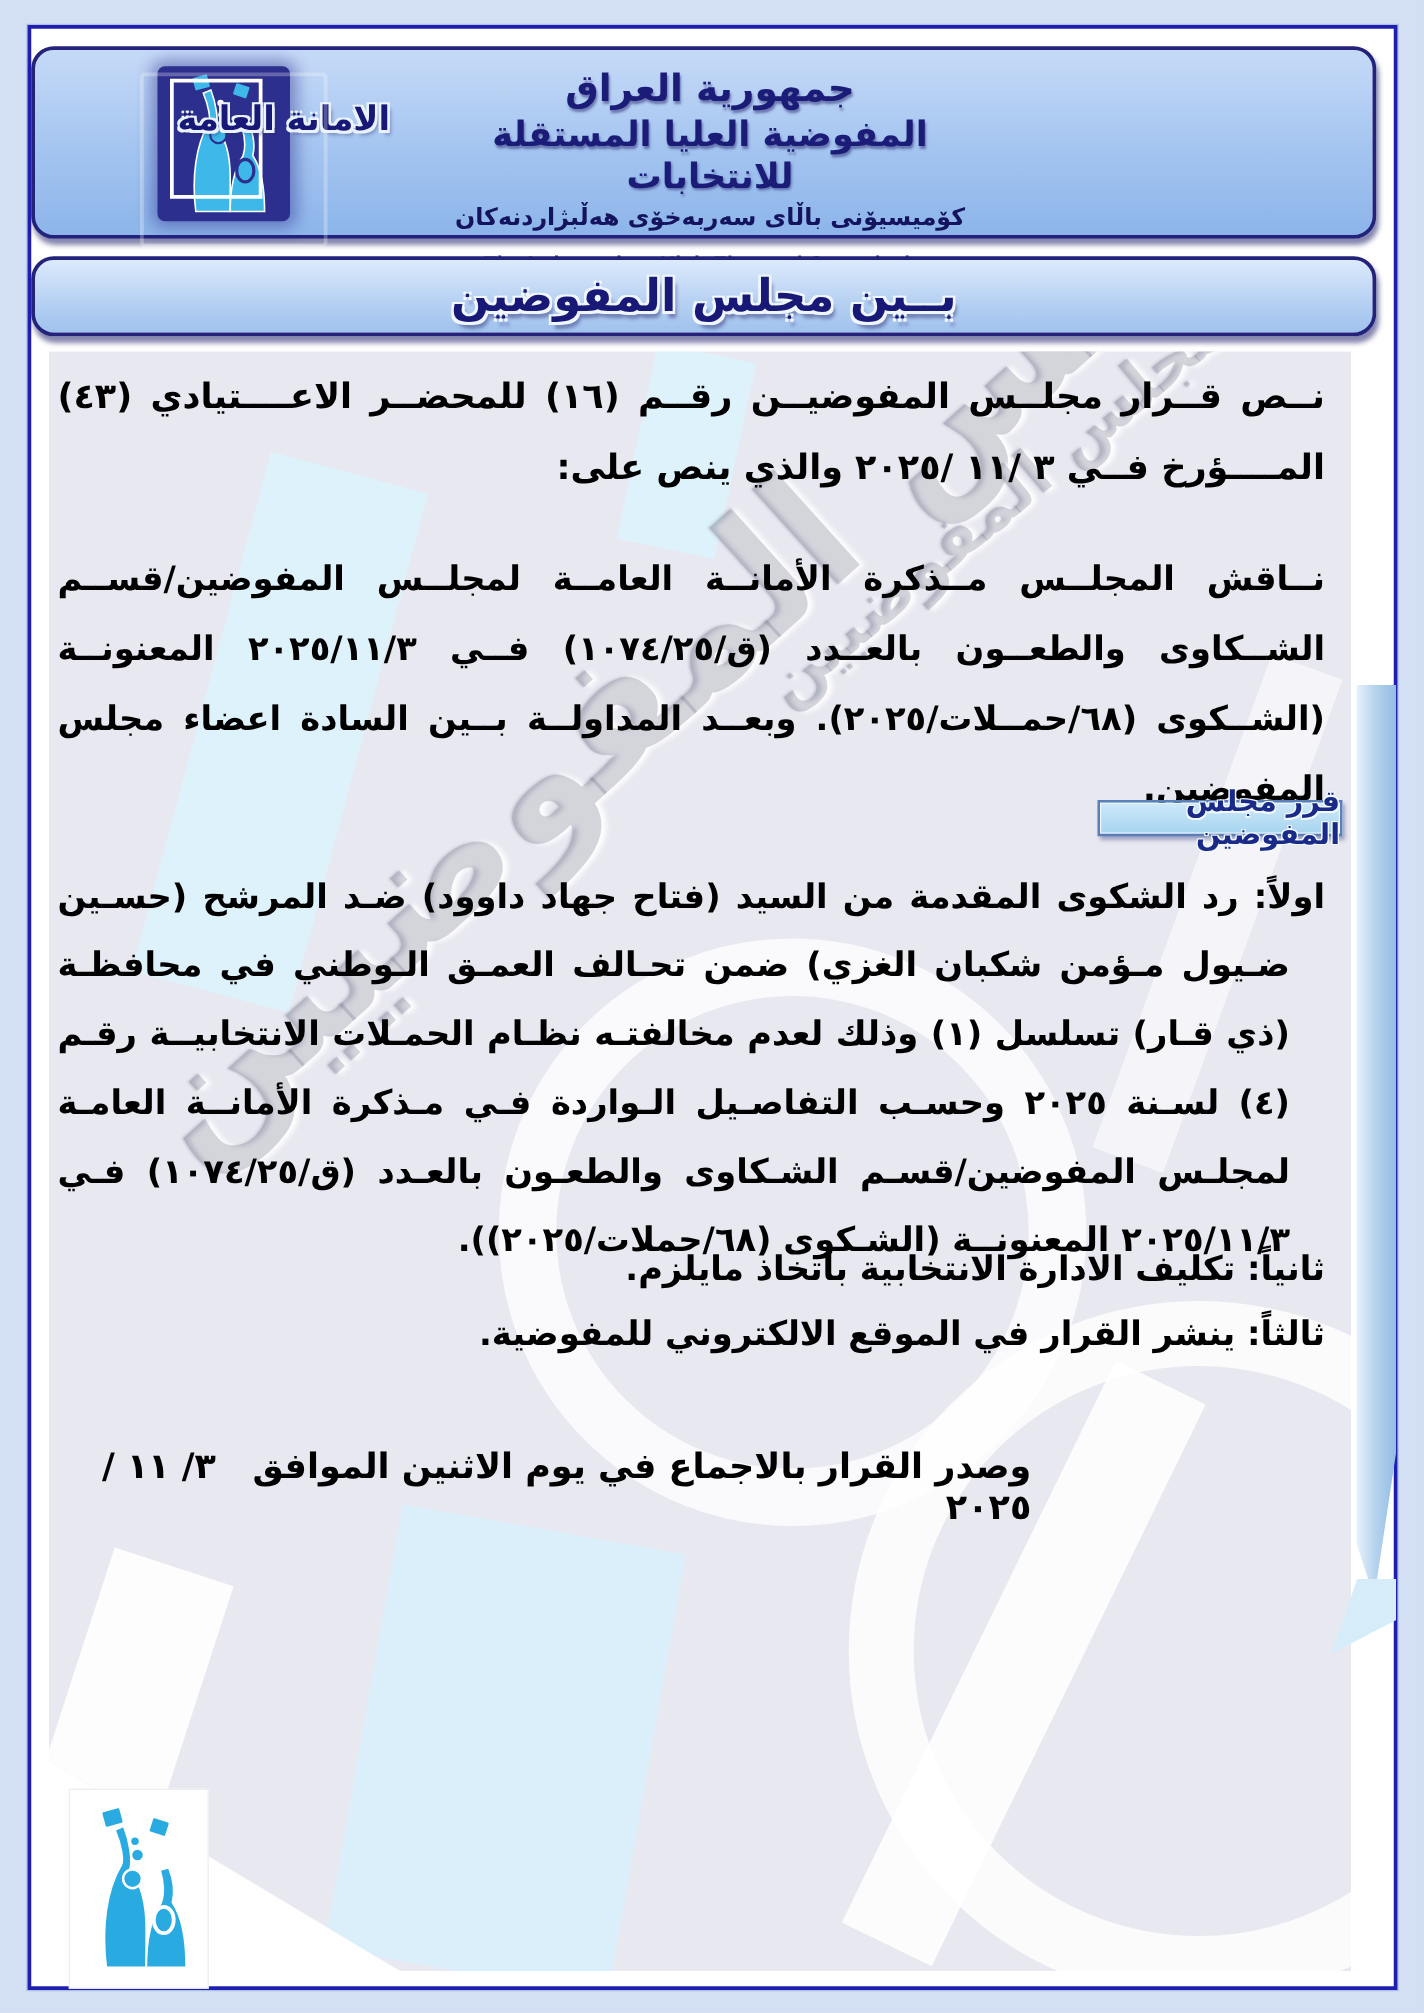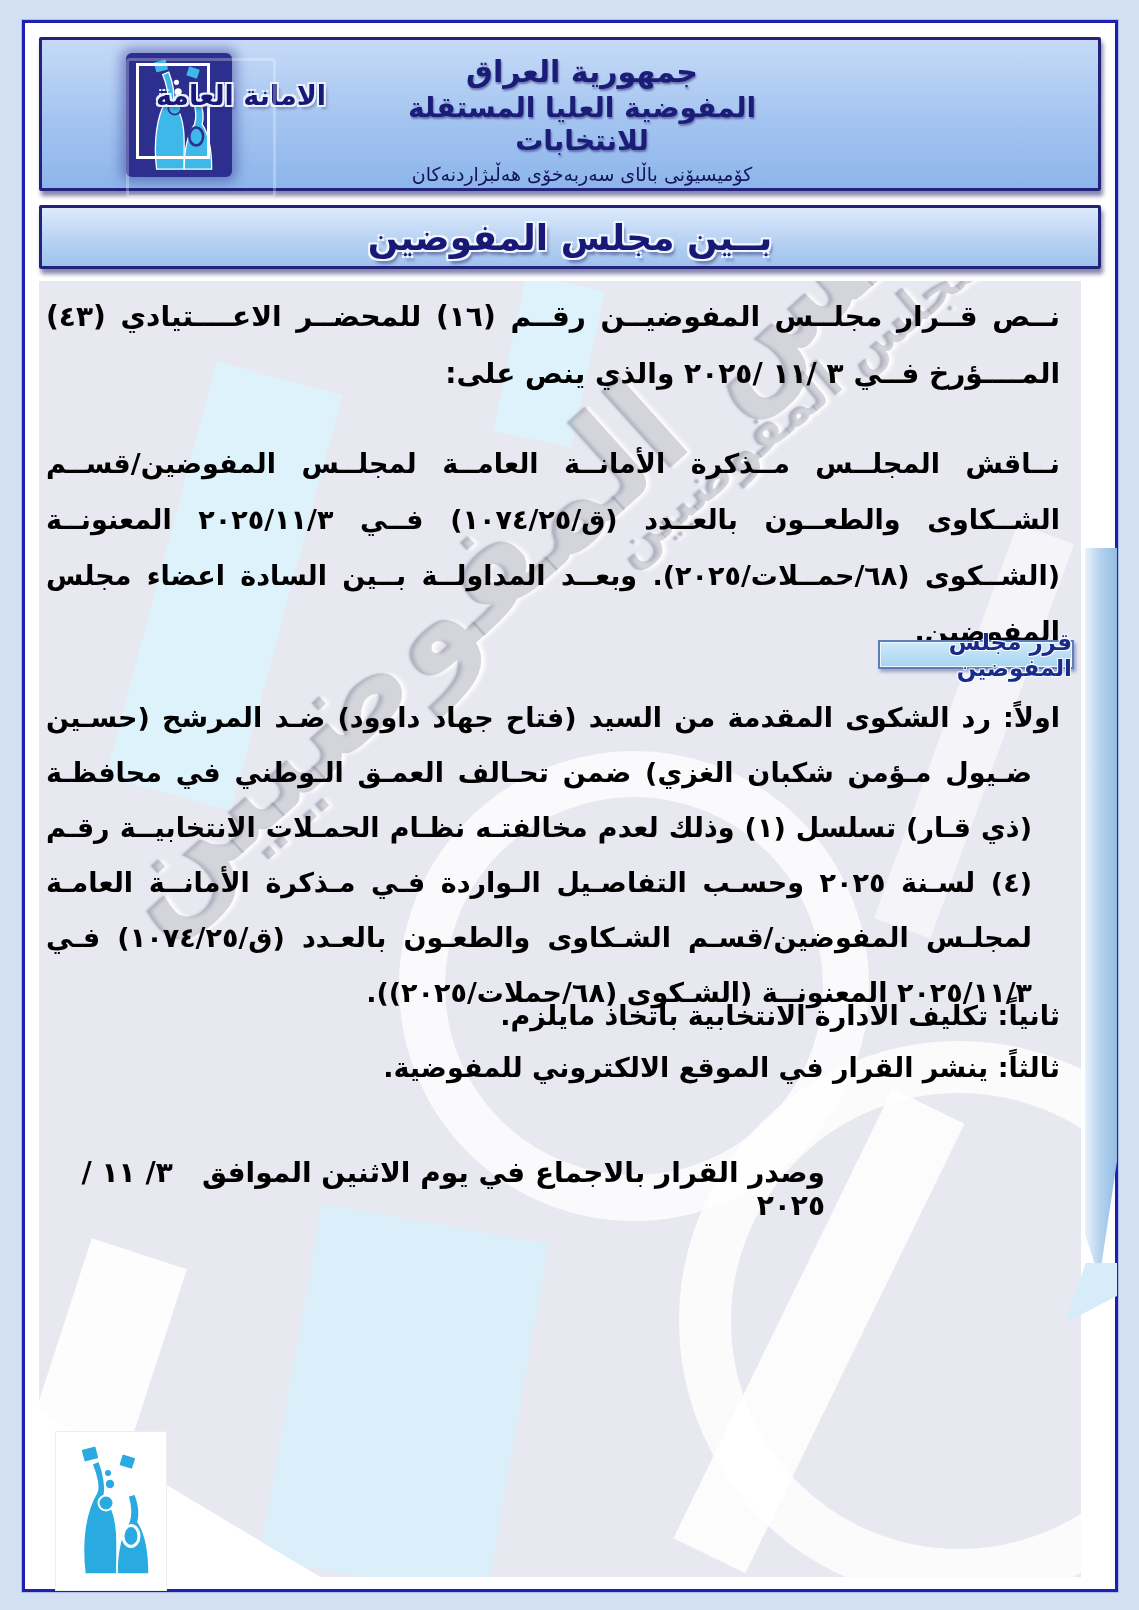--- a/index.html
+++ b/index.html
@@ -11,42 +11,42 @@
   }
 
   .frame {
     position:absolute; left:22px; top:20px; width:1096px; height:1572px;
     background:#ffffff; border:3px solid #1e1eb0;
     box-shadow: inset 0 0 0 1px #ffffff, 0 0 0 1px #aebfe2;
   }
 
   
   .band {
-    position:absolute; left:14px; right:14px;
-    border:3px solid #23237c; border-radius:2px;
+    position:absolute; left:0; right:14px;
+    border:3px solid #23237c; border-radius:18px;
     background:linear-gradient(180deg,#c6daf7 0%, #a3c4f0 55%, #8db5ea 100%);
     box-shadow: 2px 5px 4px rgba(35,35,110,.55);
   }
   .band.header { top:14px; height:154px; }
   .band.titlebar { top:182px; height:64px; display:flex; align-items:center; justify-content:center;
     background:linear-gradient(180deg,#ddeafc 0%, #b5d0f2 60%, #a0c2ee 100%); }
 
   .hdr-logo {
     position:absolute; right:866px; left:auto; top:13px; width:106px; height:124px;
     background:#2d2f8e; border-radius:6px;
     box-shadow:0 0 12px 5px rgba(45,47,142,.45);
     display:flex; align-items:center; justify-content:center;
   }
   .hdr-logo .inner-rect{ position:absolute; left:10px; top:10px; right:22px; bottom:18px;
     border:3px solid #ffffff; }
 
   .hdr-center { position:absolute; left:300px; width:480px; top:14px; text-align:center; color:#1b1b78; }
   .hdr-center .cal1 { font-size:30px; font-weight:bold; text-shadow:1px 2px 2px rgba(50,50,120,.55); }
   .hdr-center .cal2 { font-size:28px; font-weight:bold; margin-top:2px; text-shadow:1px 2px 2px rgba(50,50,120,.55); }
-  .hdr-center .ku   { font-size:19px; font-weight:normal; margin-top:6px; color:#14145e; }
+  .hdr-center .ku   { font-size:19px; font-weight:bold; margin-top:6px; color:#14145e; }
   .hdr-center .en   { font-size:17px; font-weight:bold; margin-top:17px; color:#23237e; direction:ltr;
                       font-family:"Liberation Sans","DejaVu Sans",sans-serif; }
 
   .hdr-right { position:absolute; left:34px; width:250px; top:30px; text-align:right; }
   .hdr-right .ln {
     font-size:27px; font-weight:bold; color:#181877; line-height:52px;
     text-shadow:-2px -2px 0 #eaf2fc, 2px -2px 0 #eaf2fc, -2px 2px 0 #eaf2fc, 2px 2px 0 #eaf2fc, 3px 4px 3px rgba(40,40,110,.35);
   }
   .hdr-right .ghost {
     position:absolute; left:50px; top:-12px; width:150px; height:140px;

